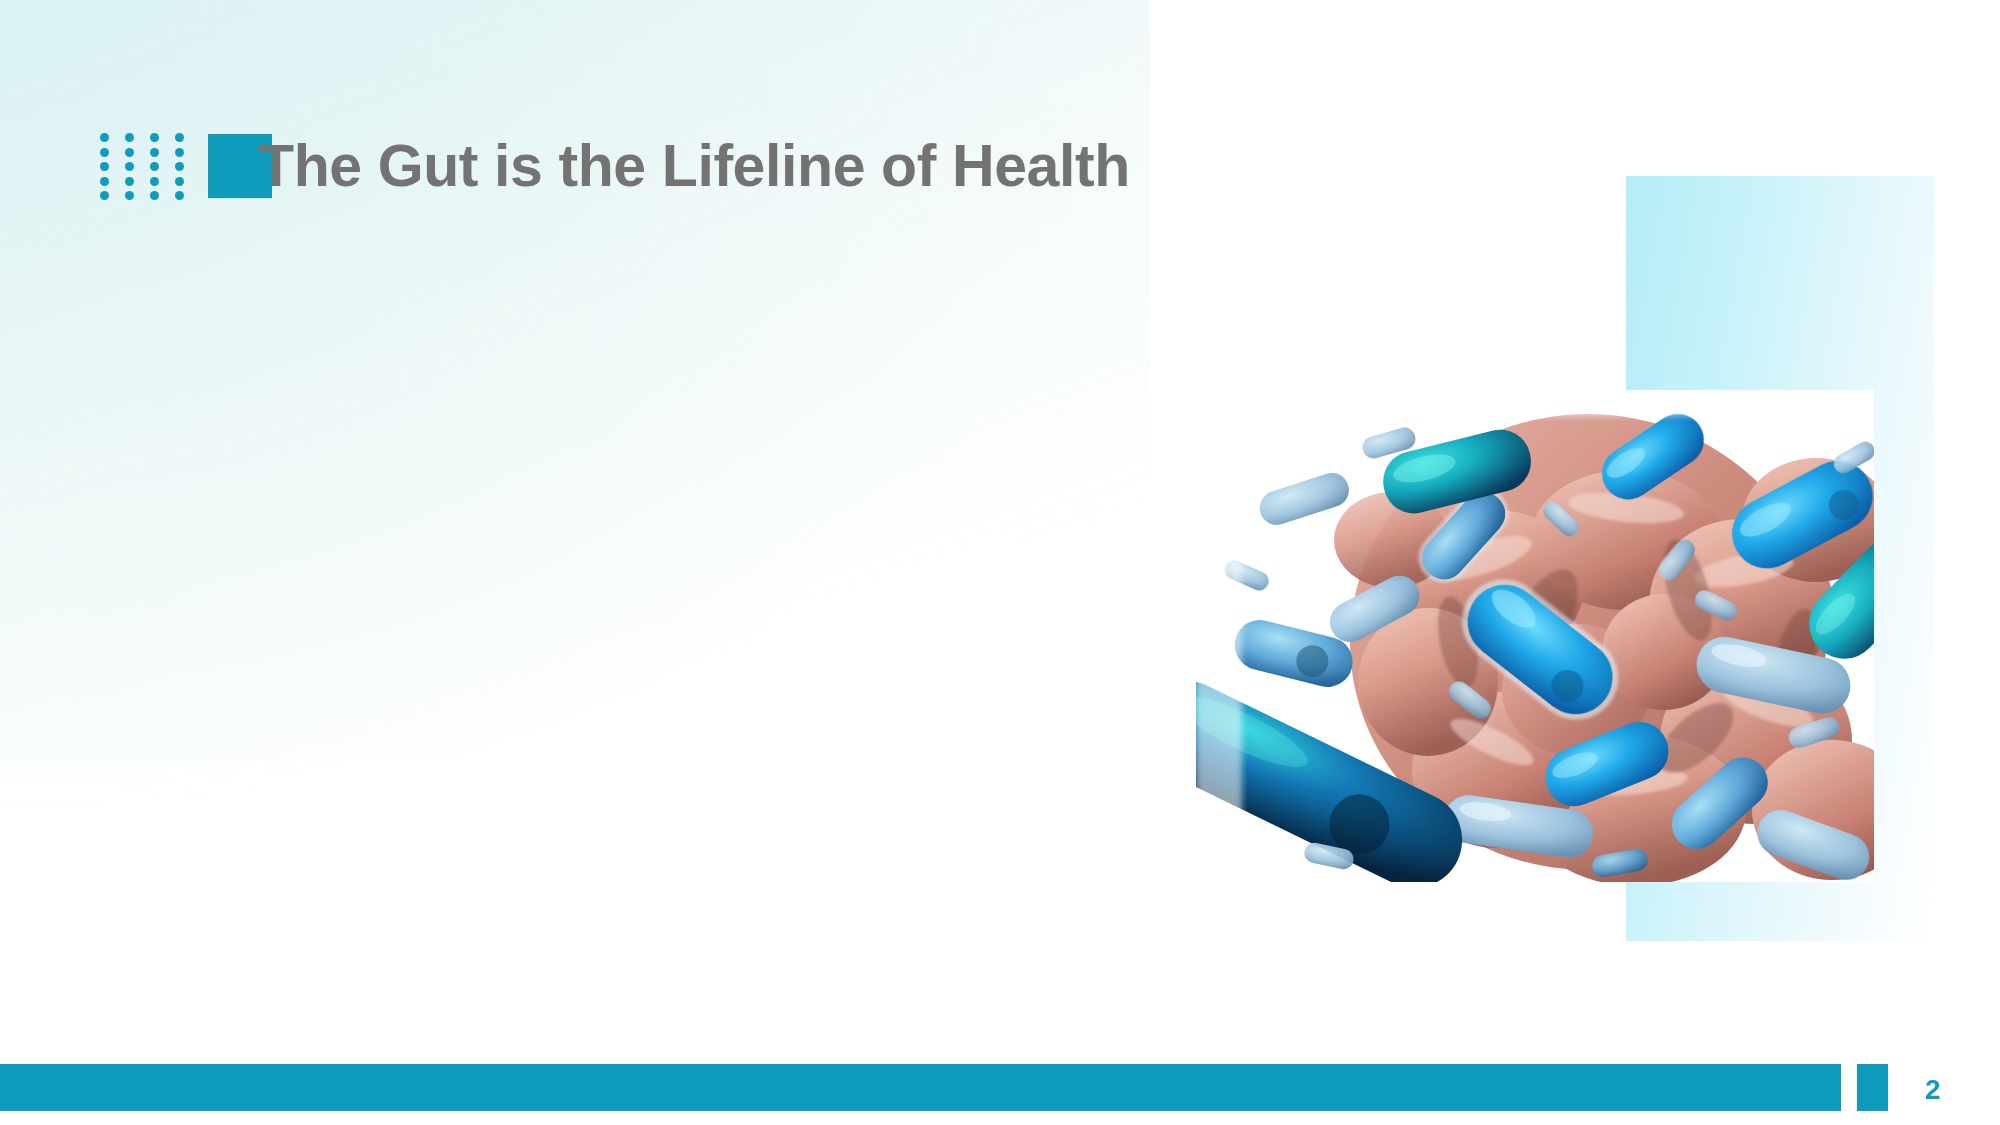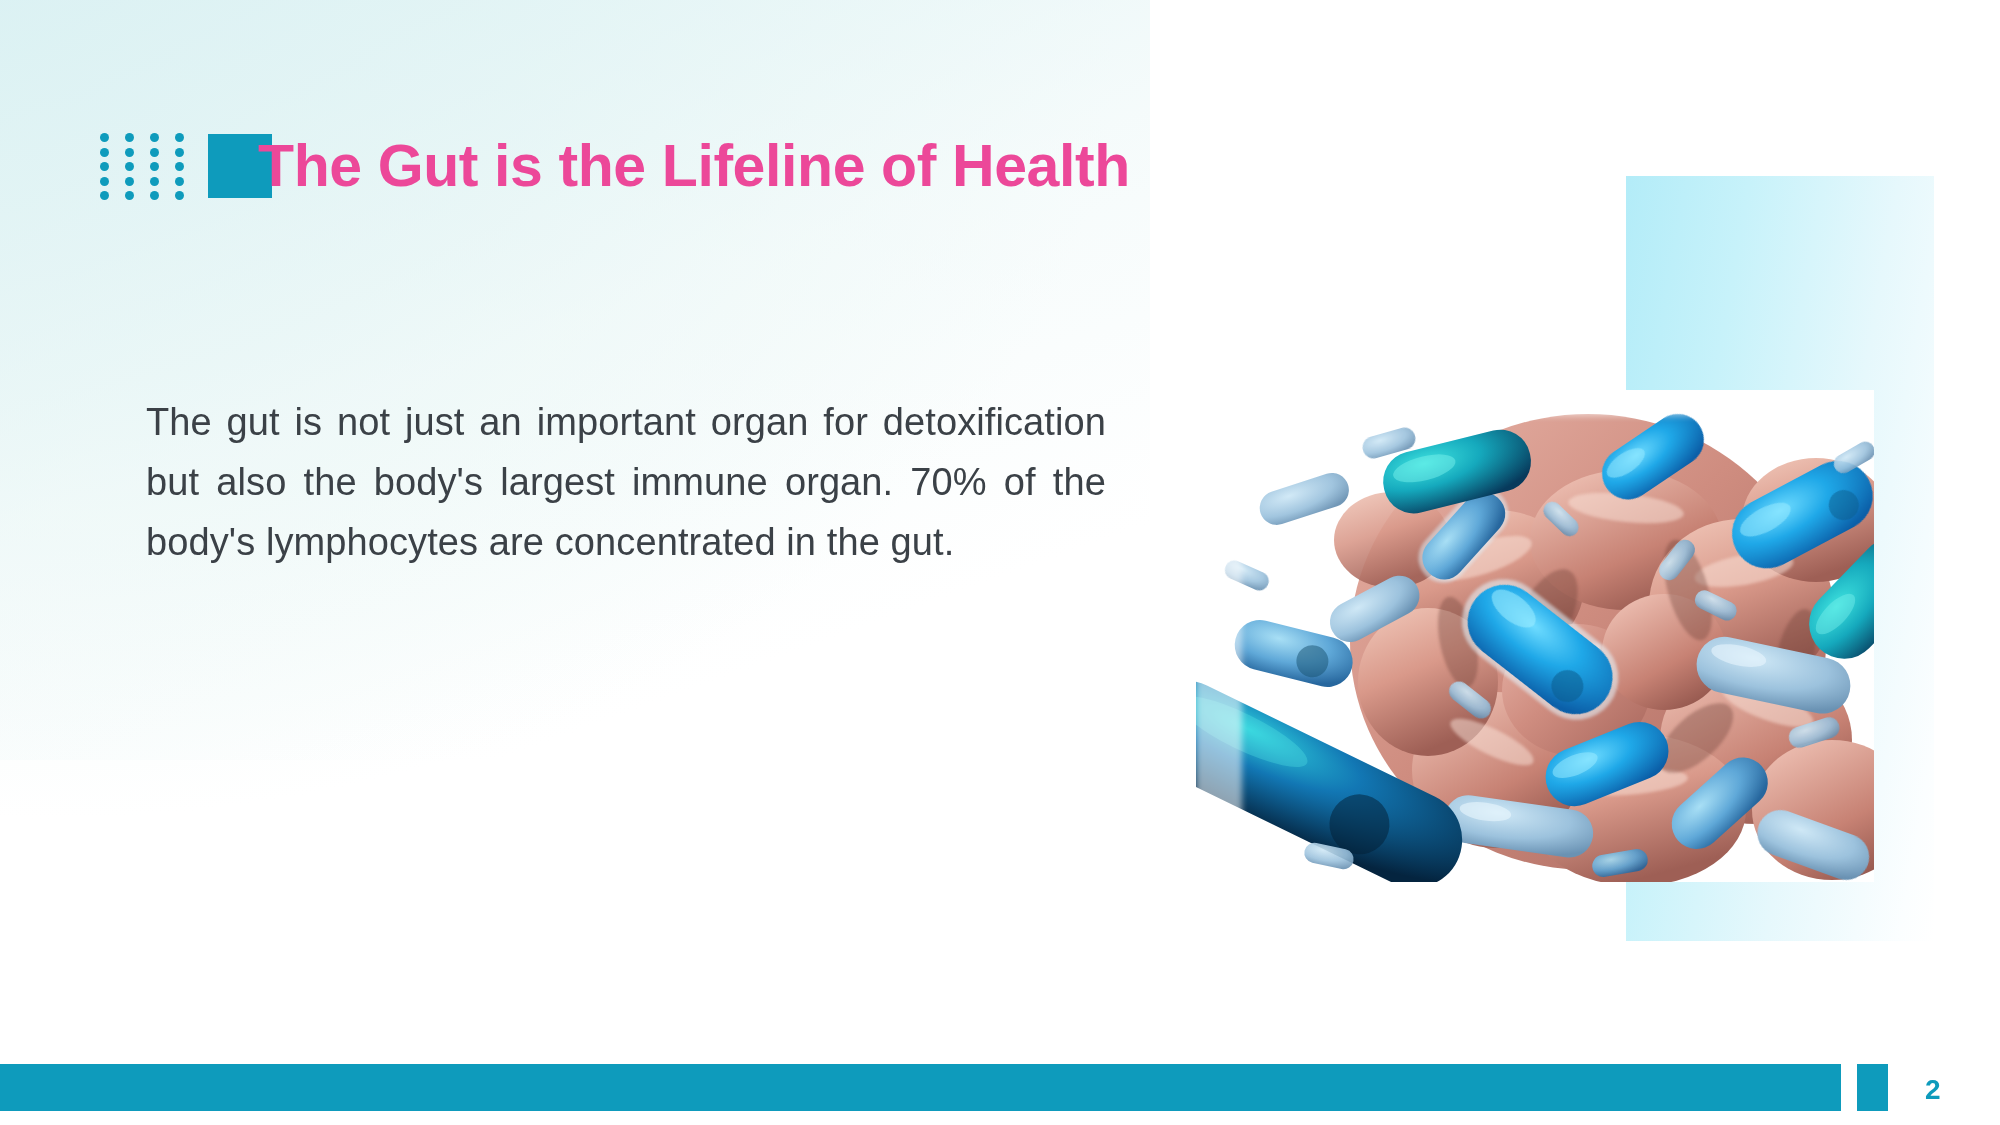--- a/index.html
+++ b/index.html
@@ -65,21 +65,21 @@
   }
 
   
   .title {
     position: absolute;
     left: 258px;
     top: 128px;
     font-size: 59px;
     font-weight: bold;
     letter-spacing: -0.4px;
-    color: #ec4899;
+    color: #737373;
     white-space: nowrap;
     line-height: 76px;
   }
 
   
   .body-col {
     position: absolute;
     left: 146px;
     top: 392px;
     width: 960px;
@@ -177,21 +177,20 @@
         <div class="dot" style="left: 25px; top: 58px;"></div>
         <div class="dot" style="left: 50px; top: 58px;"></div>
         <div class="dot" style="left: 75px; top: 58px;"></div>
       </div>
     <div class="logo-square"></div>
   </div>
 
   <div class="title">The Gut is the Lifeline of Health</div>
 
   <div class="body-col">
-    <p class="para">The gut is not just an important organ for detoxification but also the body's largest immune organ. 70% of the body's lymphocytes are concentrated in the gut.</p>
   </div>
 
   <div class="accent-panel"></div>
 
   <div class="photo">
     <svg width="678" height="492" viewBox="0 0 678 492" xmlns="http://www.w3.org/2000/svg">
       <defs>
         <linearGradient id="gut1" x1="0" y1="0" x2="1" y2="1">
           <stop offset="0%" stop-color="#e8b4a8"></stop>
           <stop offset="45%" stop-color="#cf8d80"></stop>

